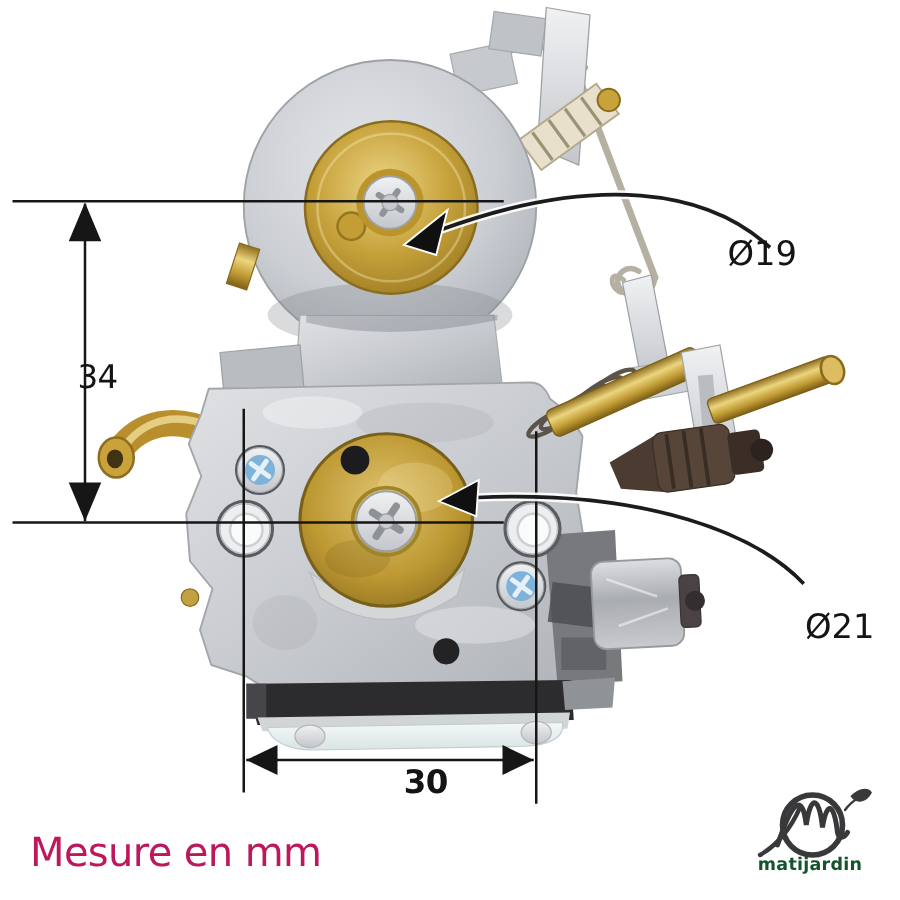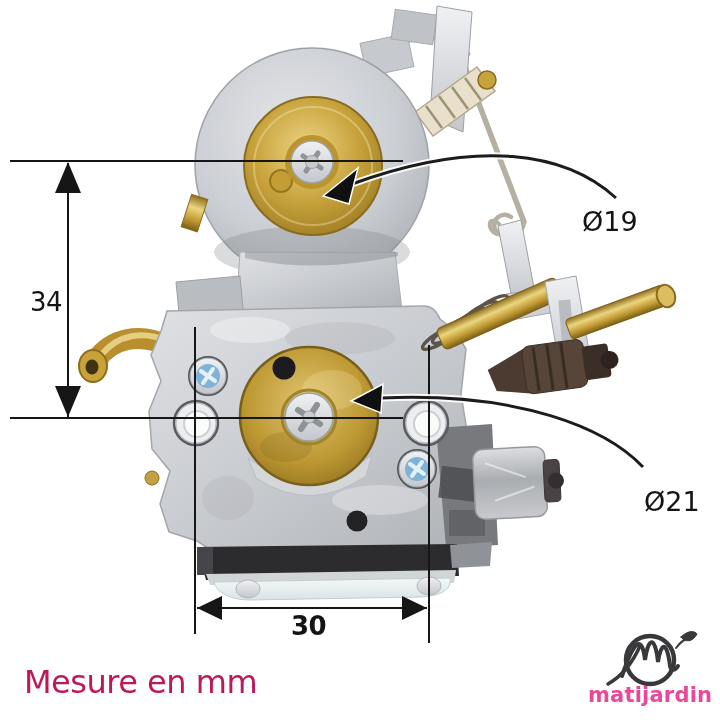--- a/index.html
+++ b/index.html
@@ -3,37 +3,37 @@
 <meta charset="utf-8">
 <style>
   html,body{margin:0;padding:0;background:#ffffff;}
   #stage{
     position:relative;width:720px;height:720px;background:#ffffff;overflow:hidden;
     font-family:"DejaVu Sans","Liberation Sans",sans-serif;color:#151515;
   }
   #artwork{position:absolute;left:0;top:0;}
   .dim-label{
     position:absolute;font-size:26px;line-height:1;color:#141414;
-    letter-spacing:-0.5px;white-space:nowrap;
+    letter-spacing:-0.5px;white-space:nowrap;margin-left:32px;
   }
   .dia-label{
     position:absolute;font-size:27px;line-height:1;color:#141414;
     letter-spacing:0px;white-space:nowrap;
   }
   #note-label{
     position:absolute;left:24px;top:666px;font-size:32px;line-height:1;
     letter-spacing:-0.5px;color:#be185d;white-space:nowrap;
   }
   #label-34{left:30px;top:289px;}
   #label-30{left:291px;top:613px;font-weight:bold;}
-  #label-d19{left:582px;top:208px;}
+  #label-d19{left:582px;top:190px;}
   #label-d21{left:644px;top:488px;}
   #brand-name{
     position:absolute;left:588px;top:685px;width:120px;text-align:center;
-    font-size:21px;font-weight:bold;letter-spacing:0.2px;color:#ec4899;
+    font-size:14px;font-weight:bold;letter-spacing:0.2px;color:#14532d;
     line-height:1;white-space:nowrap;
   }
 </style>
 </head>
 <body>
 
 <div id="stage">
 
   <svg id="artwork" width="720" height="720" viewBox="0 0 720 720" xmlns="http://www.w3.org/2000/svg">
     <defs>

